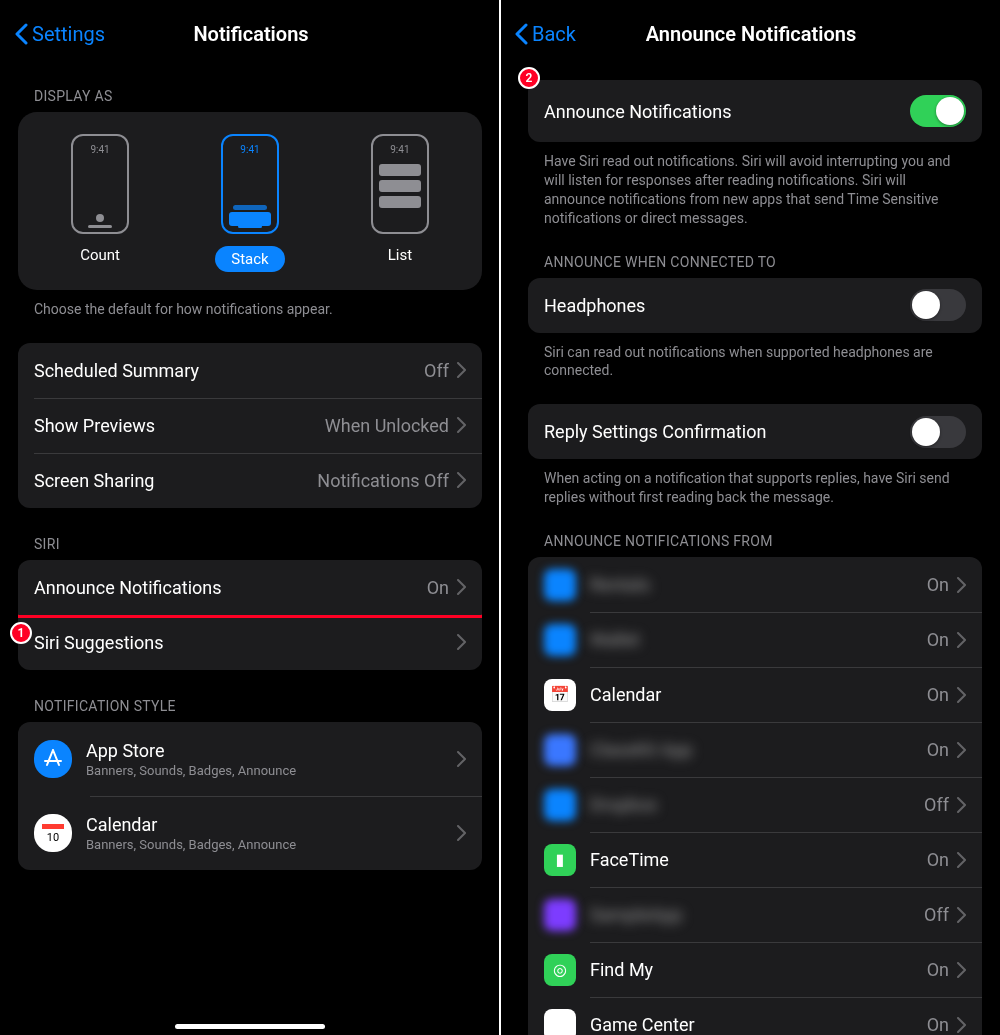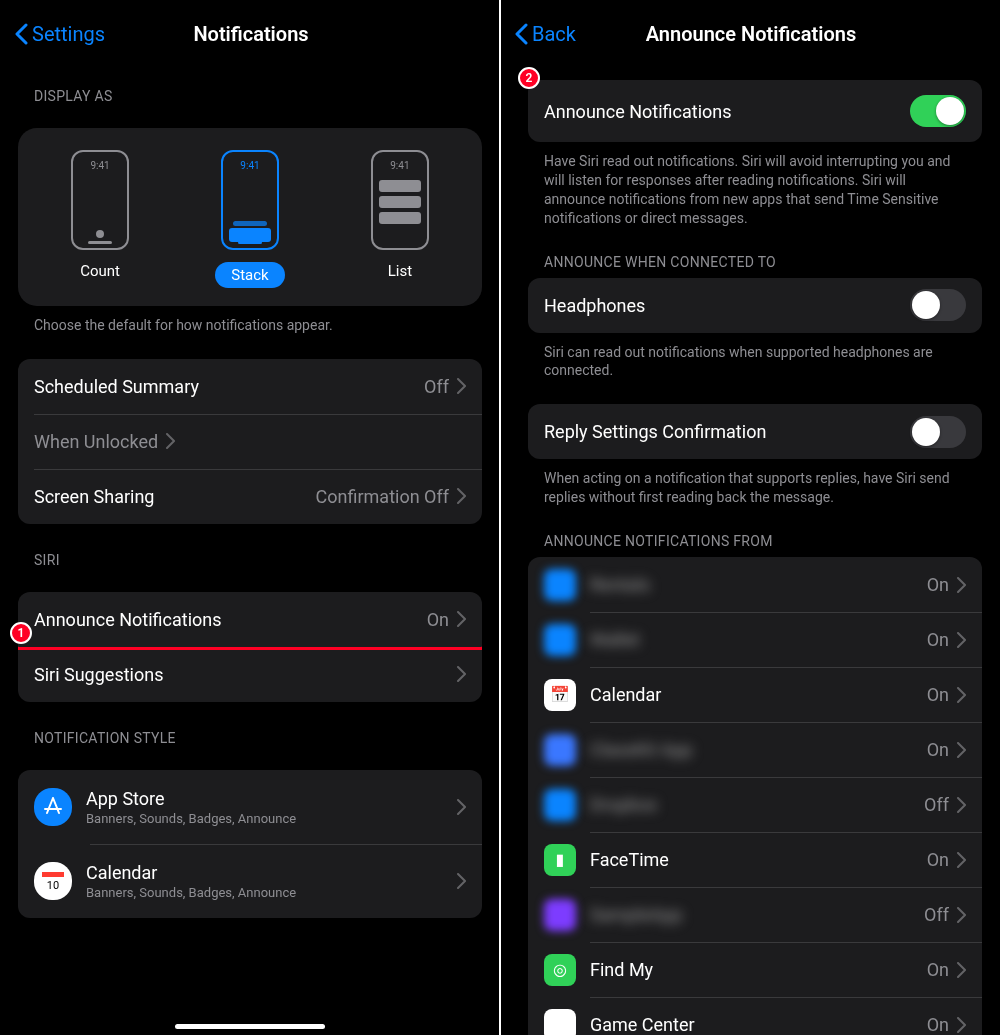--- a/index.html
+++ b/index.html
@@ -48,21 +48,21 @@
     text-align: center;
     font-size: 20px;
     font-weight: 600;
     color: #fff;
     pointer-events: none;
   }
   .section-header {
     font-size: 14px;
     color: #8e8e93;
     text-transform: uppercase;
-    padding: 20px 34px 24px 34px;
+    padding: 20px 34px 8px 34px;
     letter-spacing: 0.3px;
   }
   .section-footer {
     font-size: 14px;
     color: #8e8e93;
     padding: 10px 34px 0 34px;
     line-height: 1.35;
   }
   .group {
     margin: 0 18px;
@@ -323,28 +323,29 @@
   <div style="height:24px"></div>
   <div class="group">
     <div class="row">
       <span class="row-label">Scheduled Summary</span>
       <span class="row-value">Off</span>
       <svg class="chevron" width="9" height="16" viewBox="0 0 9 16">
           <path d="M1 1 L8 8 L1 15" stroke="#636366" stroke-width="2" fill="none" stroke-linecap="round"></path>
         </svg>
     </div>
     <div class="row">
+      <span class="row-label">Show Previews</span>
       <span class="row-value">When Unlocked</span>
       <svg class="chevron" width="9" height="16" viewBox="0 0 9 16">
           <path d="M1 1 L8 8 L1 15" stroke="#636366" stroke-width="2" fill="none" stroke-linecap="round"></path>
         </svg>
     </div>
     <div class="row">
       <span class="row-label">Screen Sharing</span>
-      <span class="row-value">Confirmation Off</span>
+      <span class="row-value">Notifications Off</span>
       <svg class="chevron" width="9" height="16" viewBox="0 0 9 16">
           <path d="M1 1 L8 8 L1 15" stroke="#636366" stroke-width="2" fill="none" stroke-linecap="round"></path>
         </svg>
     </div>
   </div>
 
   <div class="marker" style="top:622px;left:10px;">1</div>
   <div class="section-header" style="padding-top:28px">Siri</div>
   <div class="group" style="position:relative;">
     <div class="highlight" style="top:-3px;left:-3px;right:-3px;height:61px;"></div>

